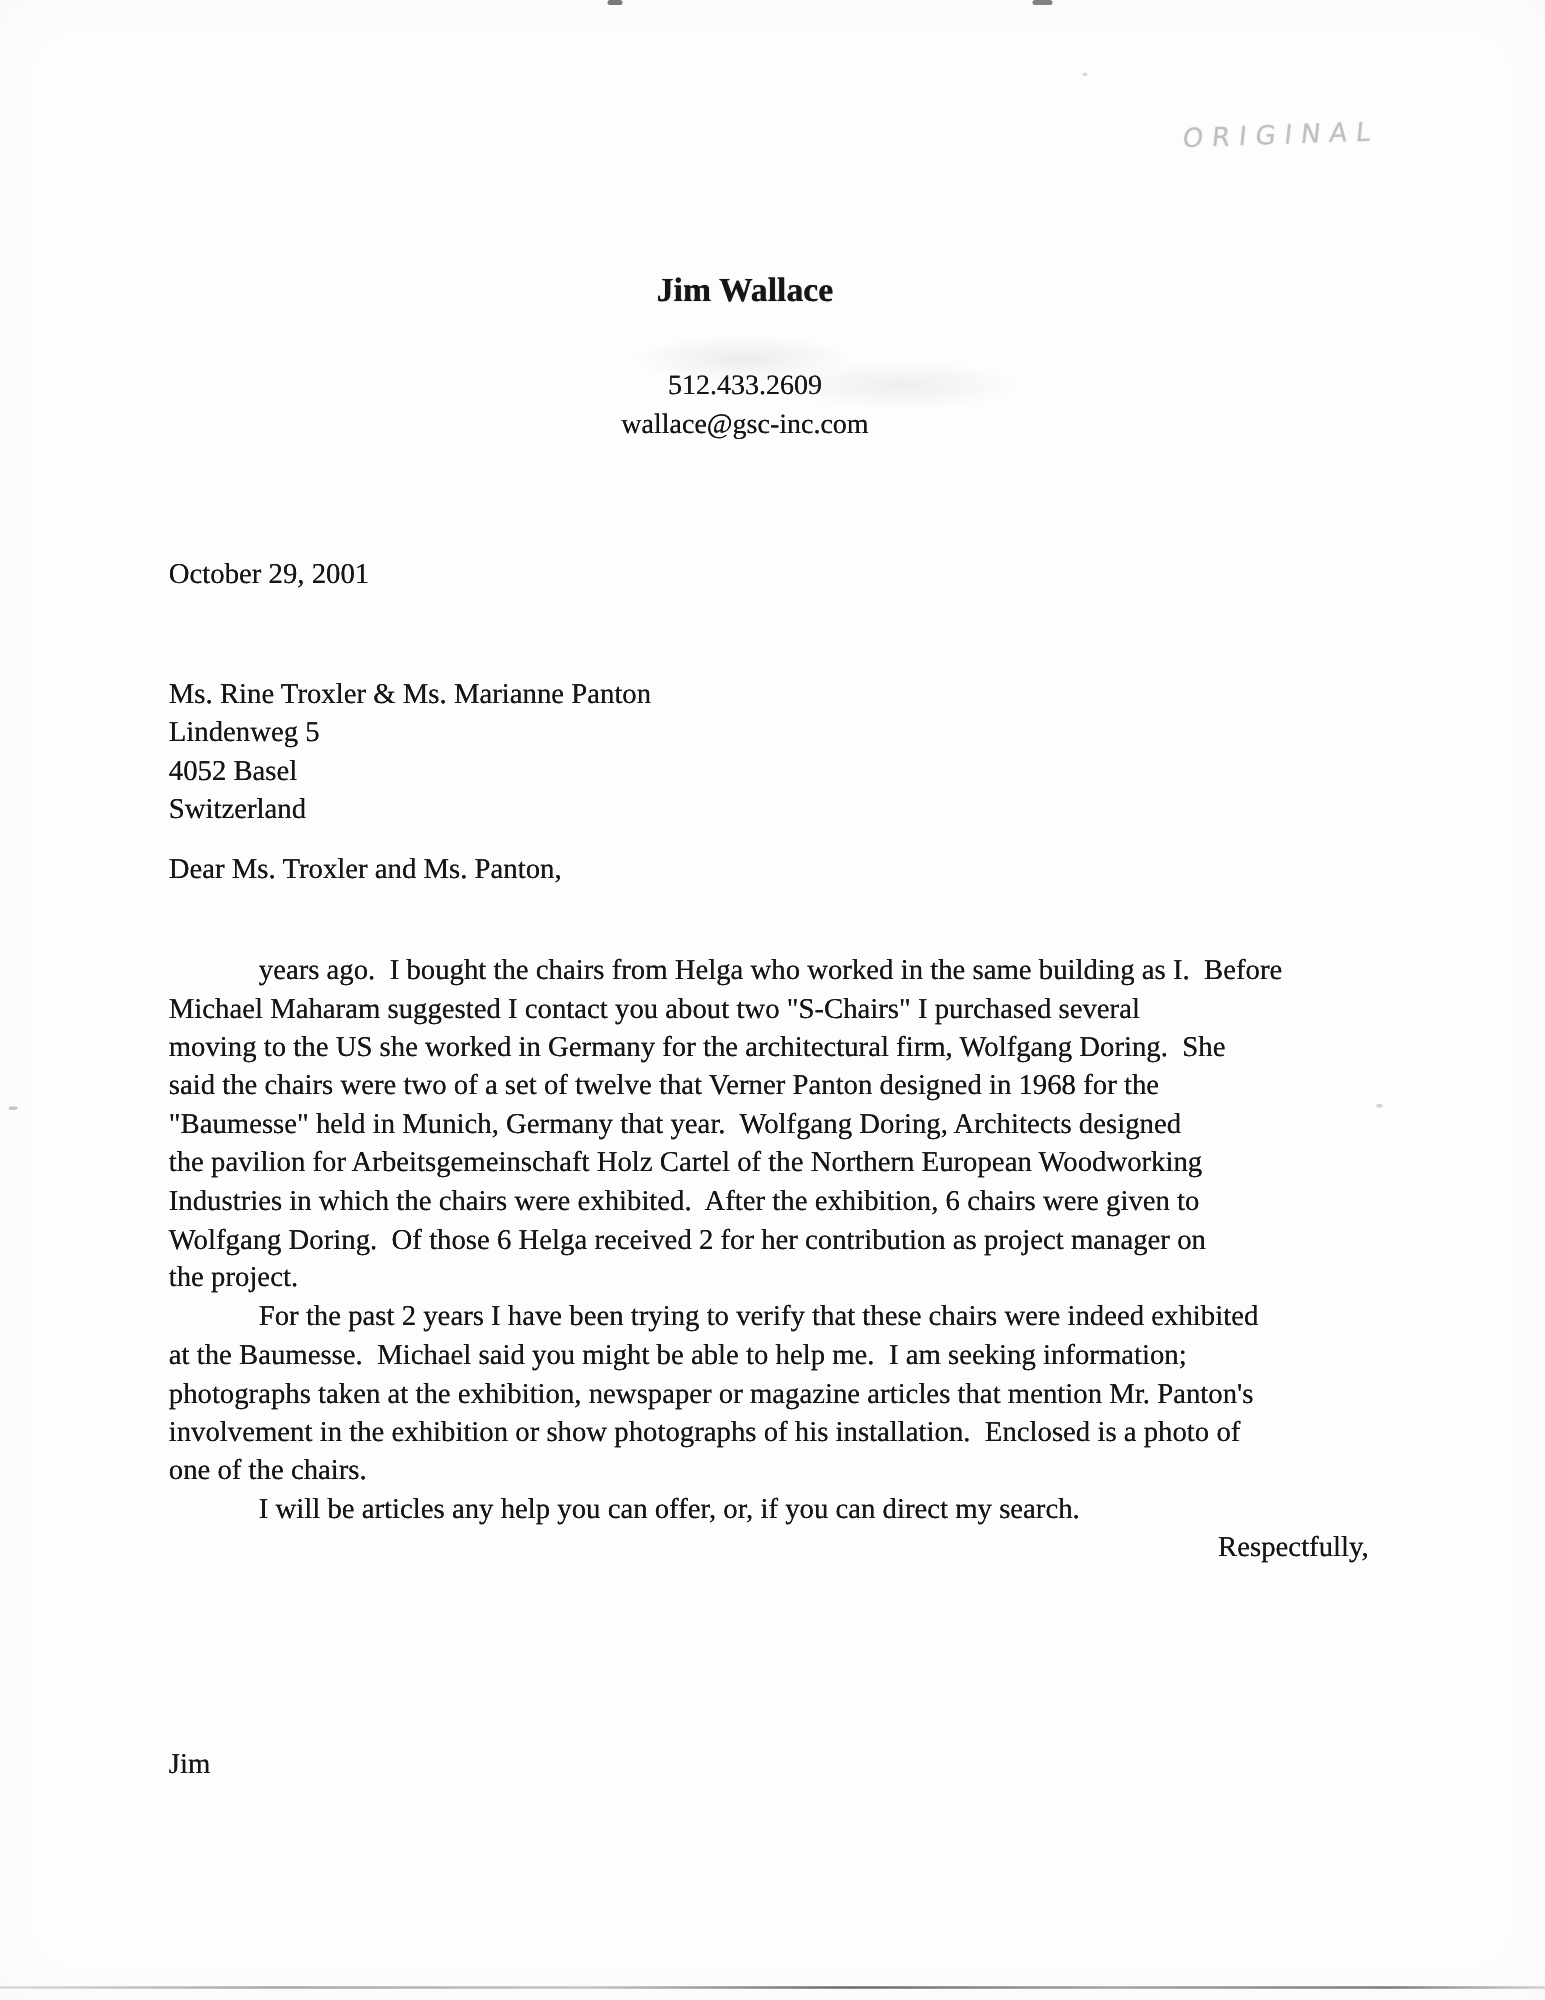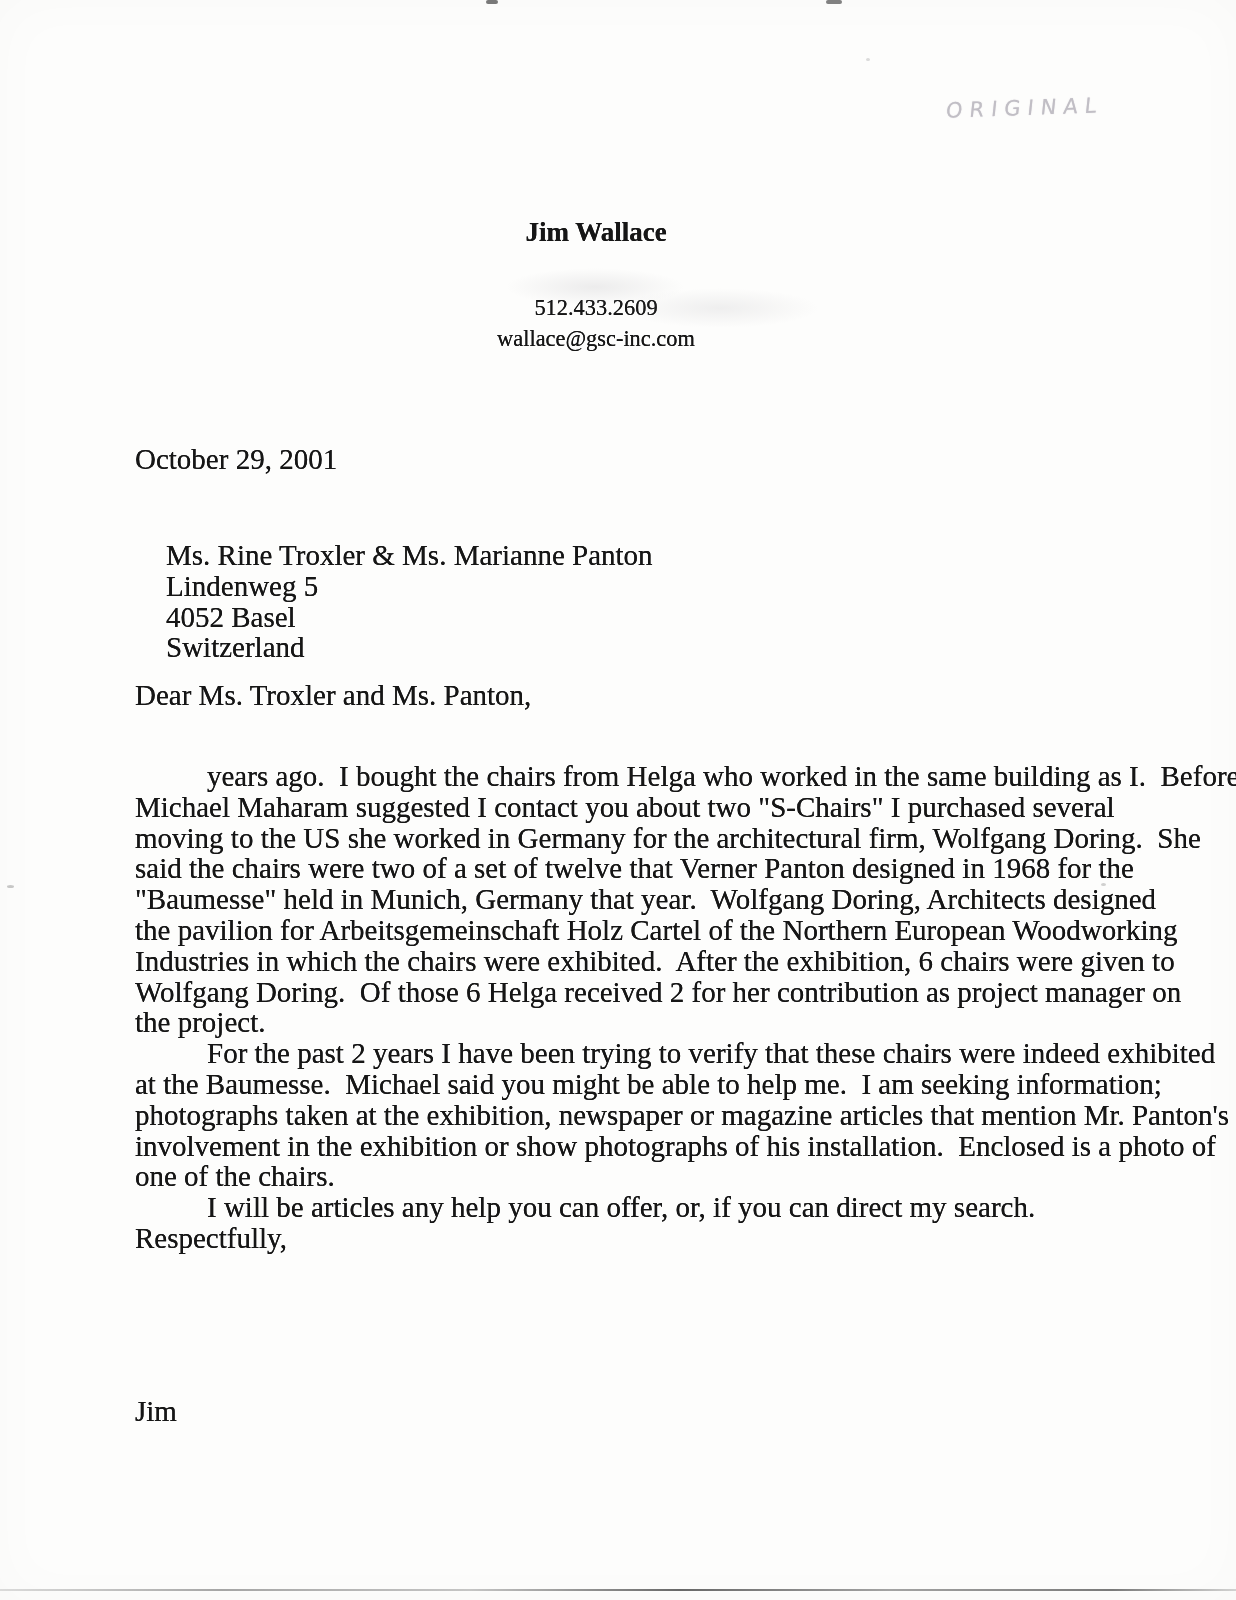--- a/index.html
+++ b/index.html
@@ -12,21 +12,21 @@
     width: 1236px;
     height: 1600px;
     margin: 0 auto;
     background: #fdfdfc;
     overflow: hidden;
     box-shadow: inset 0 0 60px rgba(0,0,0,0.02);
     font-family: "Liberation Serif", "DejaVu Serif", serif;
     color: #161616;
   }
   .letter-text {
-    font-size: 29px;
+    font-size: 23px;
     line-height: 30.8px;
     text-shadow: 0 0 0.5px currentColor;
   }
   .line { white-space: pre; }
 
   
   .stamp {
     position: absolute;
     top: 96px;
     left: 946px;
@@ -71,25 +71,25 @@
   .smudge-1 {
     top: 268px; left: 505px; width: 180px; height: 38px;
     background: radial-gradient(ellipse at center, rgba(160,158,164,0.18), rgba(160,158,164,0) 70%);
   }
   .smudge-2 {
     top: 288px; left: 620px; width: 200px; height: 40px;
     background: radial-gradient(ellipse at center, rgba(150,148,155,0.14), rgba(150,148,155,0) 70%);
   }
 
   .date-block    { position: absolute; left: 135px; top: 444px; }
-  .recipient     { position: absolute; left: 135px; top: 540px; margin-left: 31px; }
+  .recipient     { position: absolute; left: 135px; top: 540px; }
   .salutation    { position: absolute; left: 135px; top: 680px; text-align: right; }
   .body-block    { position: absolute; left: 135px; top: 761px; width: 960px; }
   .para .line:first-child { padding-left: 72px; }
-  .closing       { margin-top: 0; }
+  .closing       { margin-top: 0; text-align: right; }
   .signature     { position: absolute; left: 135px; top: 1348px; margin-top: 48px; }
 
   
   .scan-edge-bottom {
     position: absolute;
     left: 0; top: 1589px;
     width: 1236px; height: 2px;
     background: linear-gradient(90deg,
       rgba(90,90,90,0.20) 0%,
       rgba(60,60,60,0.45) 18%,

